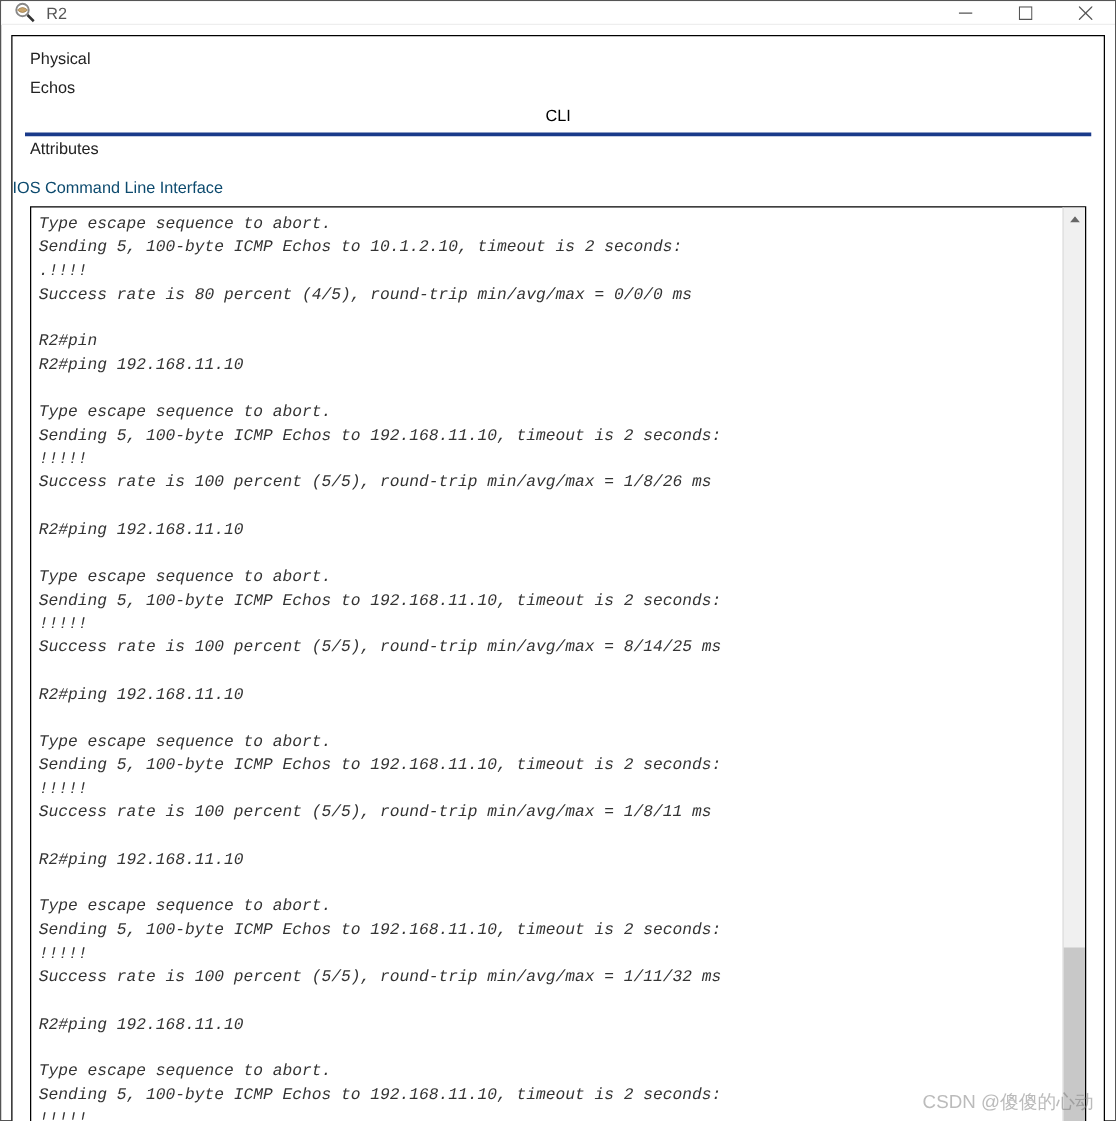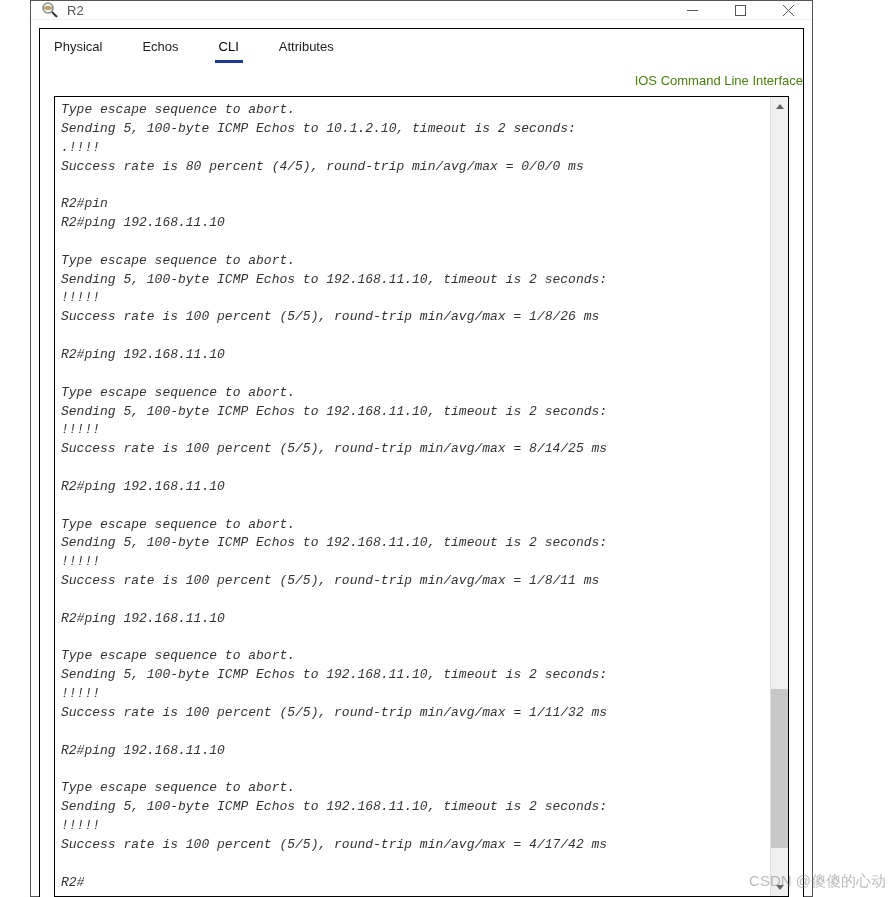--- a/index.html
+++ b/index.html
@@ -9,27 +9,26 @@
     }
     body {
       font-family: "Segoe UI", Tahoma, sans-serif;
       background: #fff;
       width: 893px;
       height: 897px;
       overflow: hidden;
       position: relative;
     }
     .window {
-      width: 783px;
+      width: 893px;
       height: 897px;
       border: 1px solid #555;
       background: #fff;
       display: flex;
       flex-direction: column;
-      margin-left: 30px;
     }
     .titlebar {
       height: 34px;
       display: flex;
       align-items: center;
       background: #fff;
       border-bottom: 1px solid #eee;
     }
     .titlebar-icon {
       width: 18px;
@@ -65,38 +64,39 @@
       border: 1px solid #000;
       margin: 8px;
       display: flex;
       flex-direction: column;
       background: #fff;
       position: relative;
     }
     .tabs {
       display: flex;
       padding: 8px 10px 0 10px;
-      gap: 32px;
-      font-size: 13px;
+      gap: 0;
+      font-size: 13px;
+      flex-direction: column;
     }
     .tab {
       padding: 2px 4px 6px 4px;
       cursor: pointer;
       color: #222;
     }
     .tab.active {
       border-bottom: 3px solid #1a3a8a;
       color: #000;
       text-align: center;
     }
     .cli-title {
-      text-align: right;
+      text-align: left;
       font-size: 13px;
       padding: 10px 0 8px 0;
-      color: #4d7c0f;
+      color: #0c4a6e;
     }
     .terminal-wrapper {
       flex: 1;
       margin: 0 14px 8px 14px;
       border: 1px solid #000;
       position: relative;
       display: flex;
     }
     .terminal {
       flex: 1;
@@ -130,21 +130,21 @@
     .scroll-arrow.down { bottom: 0; }
     .scroll-thumb {
       position: absolute;
       width: 100%;
       background: #c8c8c8;
       left: 0;
     }
     .watermark {
       position: absolute;
       bottom: 6px;
-      right: 7px;
+      right: 18px;
       color: rgba(120,120,120,0.5);
       font-size: 15px;
       pointer-events: none;
     }
   </style>
 </head>
 <body>
 
 <div class="window">
   <div class="titlebar">

